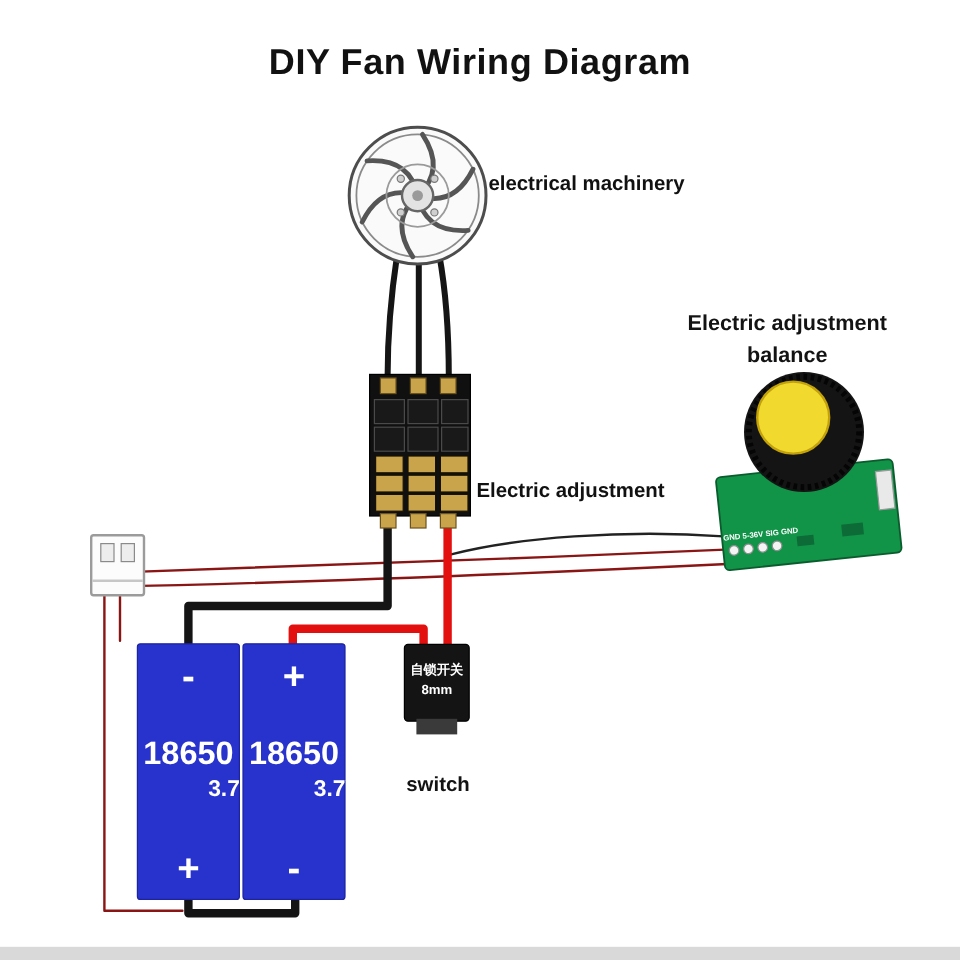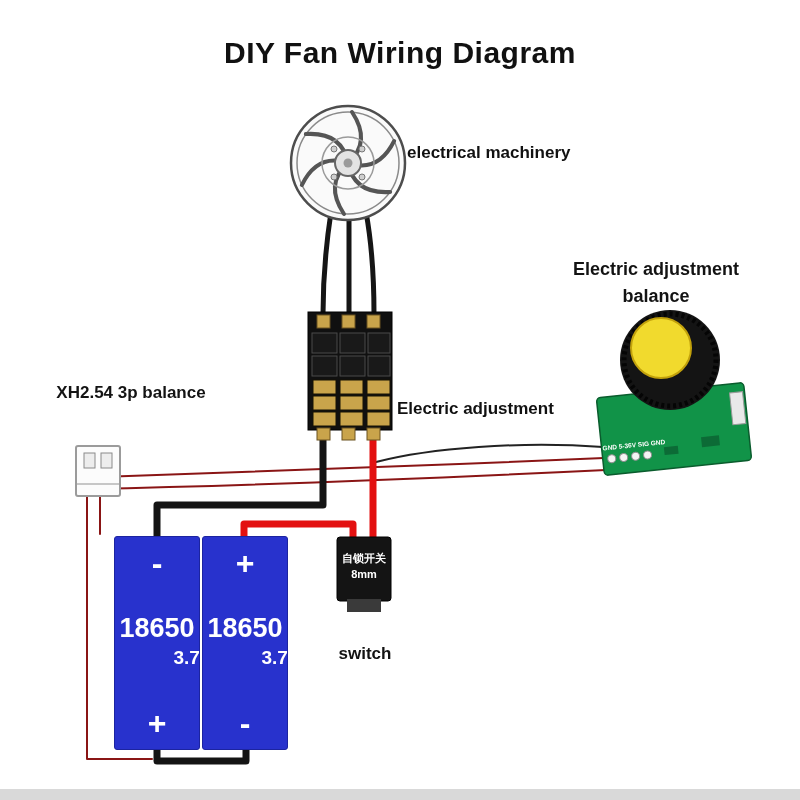--- a/index.html
+++ b/index.html
@@ -150,21 +150,20 @@
   <div class="lbl" style="left:407px;top:143px;">electrical machinery</div>
 
   <div class="tester-label">
     <div>Electric adjustment</div>
     <div>balance</div>
   </div>
 
   <div class="lbl" style="left:397px;top:399px;">Electric adjustment</div>
 
   <div class="balance-label">
-    <div>XH2.54 3p balance</div>
   </div>
 
   <div class="switch-label">switch</div>
 
   <div class="battery" style="left:114px;">
     <div class="term term-top">-</div>
     <div class="model">18650</div>
     <div class="volt">3.7V</div>
     <div class="term term-bottom">+</div>
   </div>

